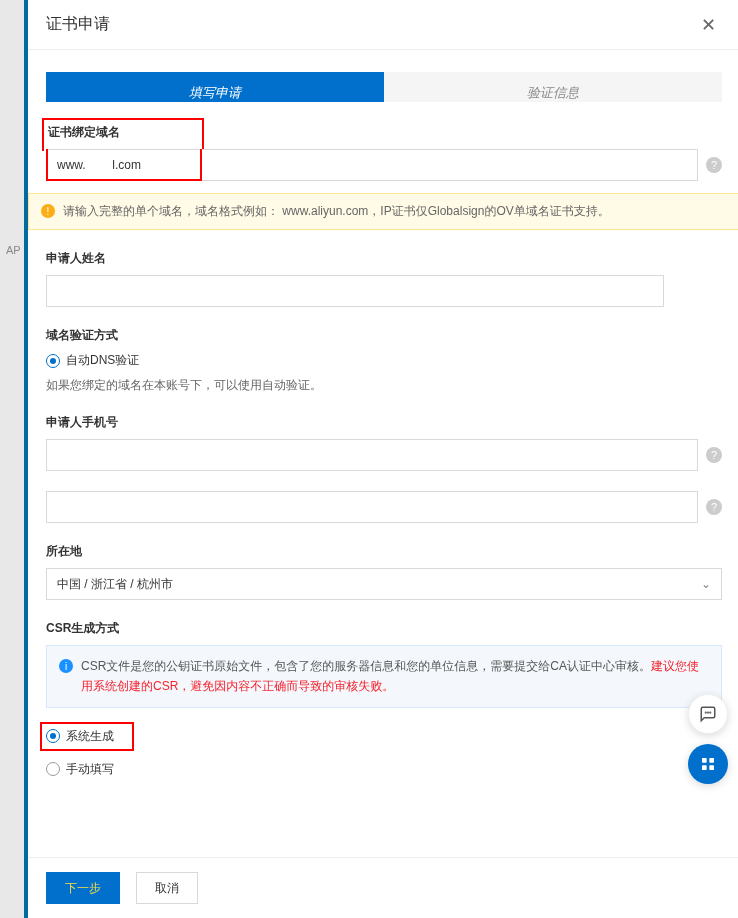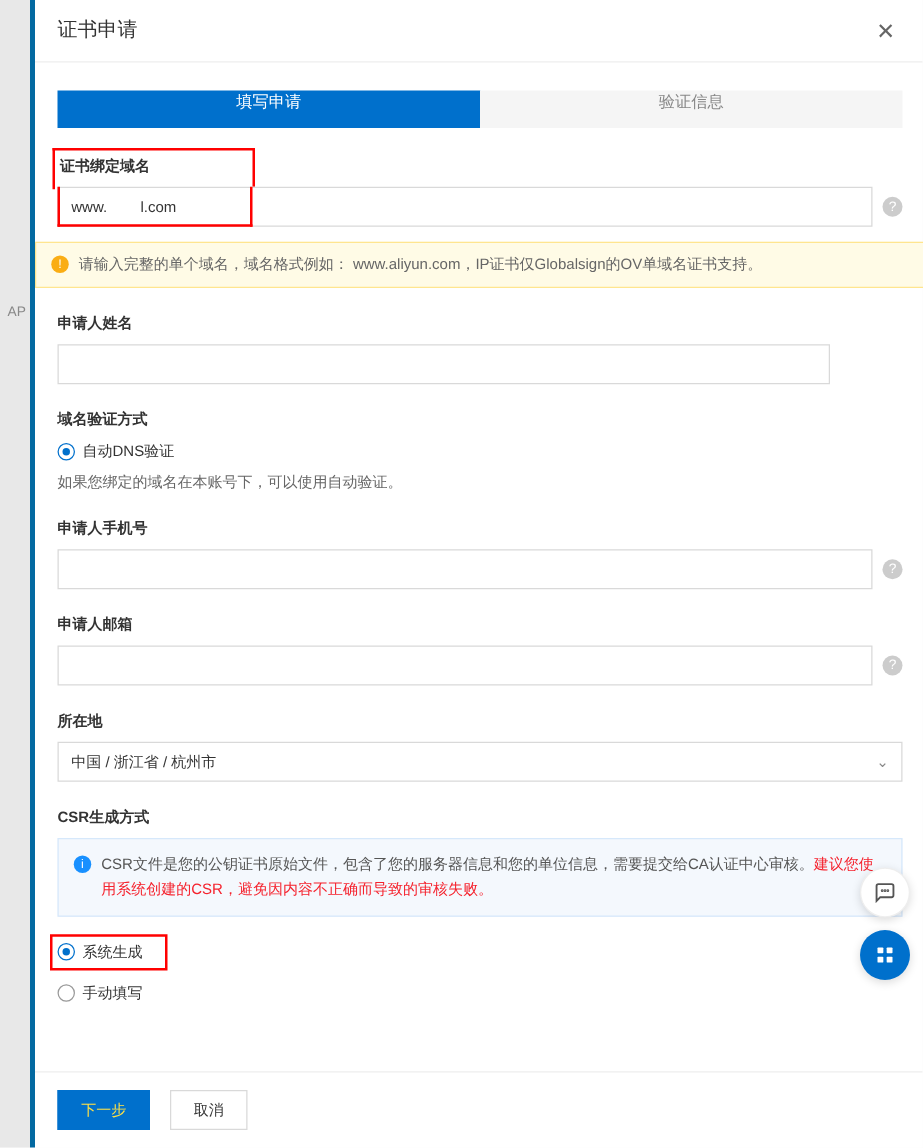--- a/index.html
+++ b/index.html
@@ -57,24 +57,25 @@
     padding: 0 16px 0 18px;
   }
   .steps {
     display: flex;
     height: 30px;
     margin-bottom: 22px;
   }
   .step {
     flex: 1;
     display: flex;
-    align-items: flex-start;
+    align-items: flex-end;
     justify-content: center;
     font-size: 13px;
     position: relative;
+    font-style: italic;
   }
   .step-active {
     background: #0070cc;
     color: #fff;
   }
   .step-active::after {
     content: "";
     position: absolute;
     right: -15px;
     top: 0;
@@ -321,21 +322,20 @@
 
       <div class="form-group">
         <label class="form-label">申请人手机号</label>
         <div class="input-row">
           <input class="text-input blurred" type="text" value="           " style="">
           <span class="help-icon">?</span>
         </div>
       </div>
 
       <div class="form-group">
-        <label class="form-label">申请人邮箱</label>
         <div class="input-row">
           <input class="text-input blurred" type="text" value="                " style="">
           <span class="help-icon">?</span>
         </div>
       </div>
 
       <div class="form-group">
         <label class="form-label">所在地</label>
         <div class="select-input">
           <span>中国 / 浙江省 / 杭州市</span>

